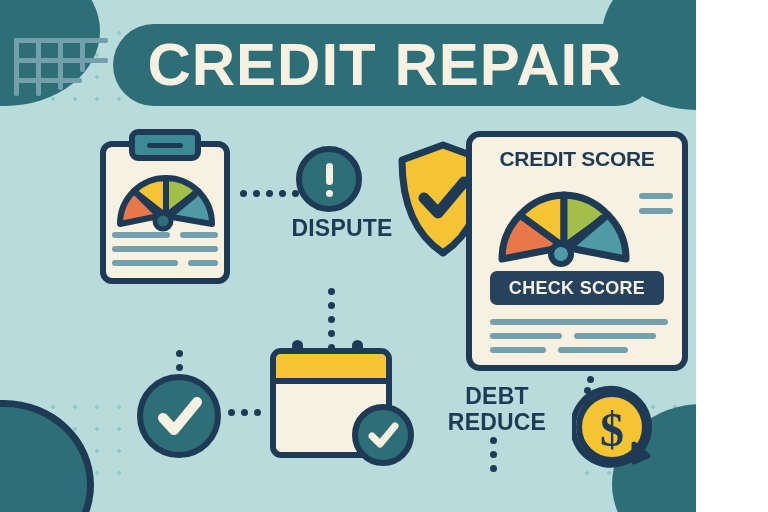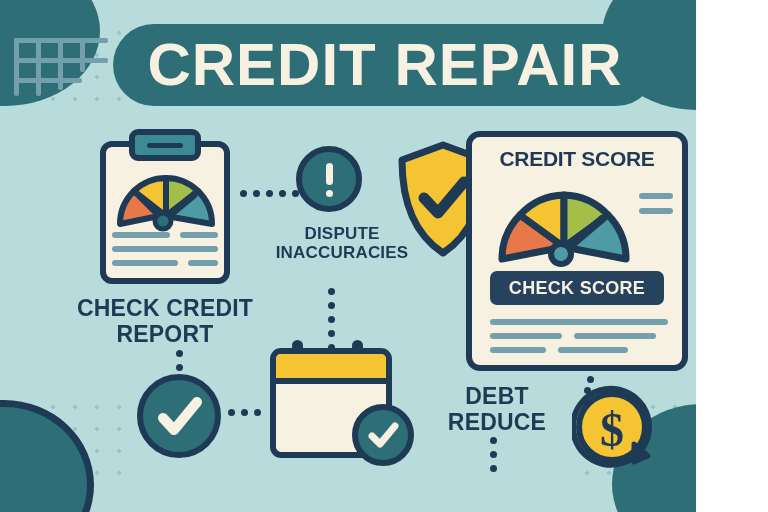--- a/index.html
+++ b/index.html
@@ -96,21 +96,21 @@
   
   .label {
     position: absolute;
     color: #1e3a54;
     font-weight: bold;
     text-align: center;
     line-height: 1.12;
     letter-spacing: .2px;
   }
   .lbl-check   { left: 60px;  top: 296px; width: 210px; font-size: 23px; }
-  .lbl-dispute { left: 248px; top: 224px; width: 188px; font-size: 17px; }
+  .lbl-dispute { left: 248px; top: 216px; width: 188px; font-size: 23px; }
   .lbl-reduce  { left: 432px; top: 384px; width: 130px; font-size: 23px; }
 
   
   .excl {
     position: absolute;
     left: 296px; top: 146px;
     width: 66px; height: 66px;
     background: #2e6f77;
     border: 6px solid #1e3a54;
     border-radius: 50%;
@@ -273,38 +273,33 @@
       <div class="ln" style="flex:0 0 58px;"></div>
       <div class="ln" style="flex:0 0 38px;"></div>
     </div>
     <div class="ln" style="width:100%;"></div>
     <div style="display:flex;gap:10px;">
       <div class="ln" style="flex:0 0 66px;"></div>
       <div class="ln" style="flex:0 0 30px;"></div>
     </div>
   </div>
 
-  <div class="label lbl-check">
-    <div>CHECK CREDIT</div>
-    <div>REPORT</div>
-  </div>
 
   <div class="dots" style="left:240px;top:190px;">
     <i style="left:0;top:0;"></i>
       <i style="left:13px;top:0;"></i>
       <i style="left:26px;top:0;"></i>
     <i style="left:39px;top:0;"></i>
       <i style="left:52px;top:0;"></i>
   </div>
 
   <div class="excl"></div>
 
   <div class="label lbl-dispute">
     <div>DISPUTE</div>
-    <div>INACCURACIES</div>
   </div>
 
   <div class="dots" style="left:328px;top:288px;">
     <i style="left:0;top:0;"></i>
       <i style="left:0;top:14px;"></i>
       <i style="left:0;top:28px;"></i>
     <i style="left:0;top:42px;"></i>
       <i style="left:0;top:56px;"></i>
   </div>
 

